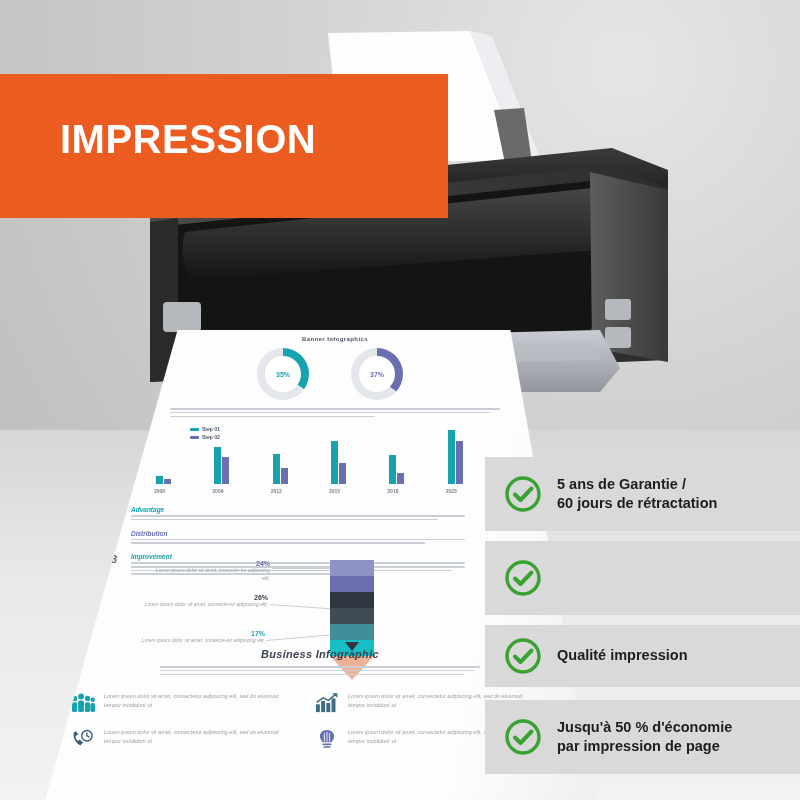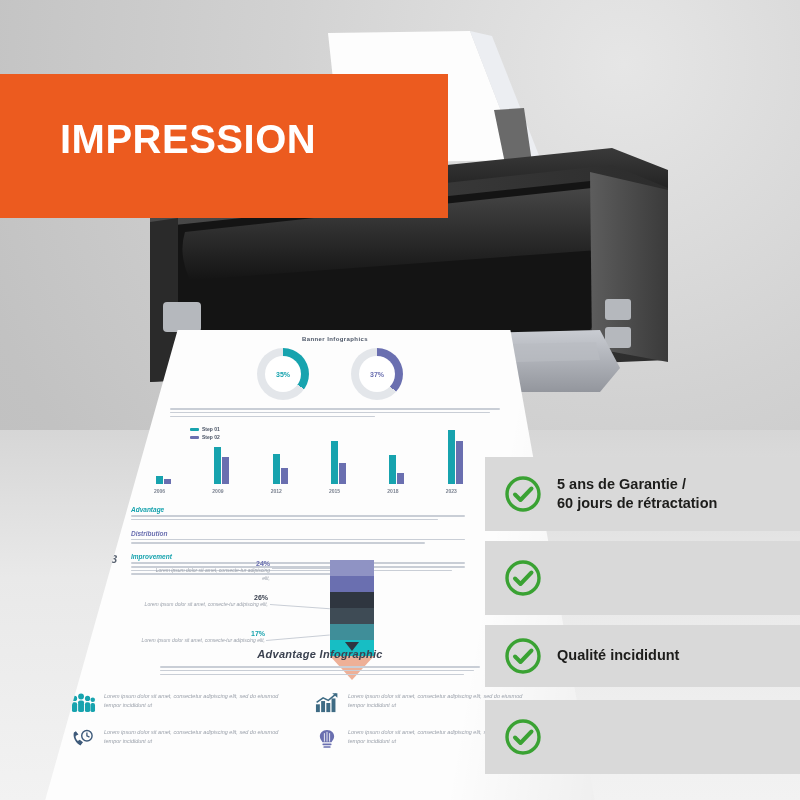--- a/index.html
+++ b/index.html
@@ -301,21 +301,21 @@
         </div>
         <div class="pline" style="left:230px;top:46px;width:60px;transform:rotate(4deg);transform-origin:left;"></div>
 
         <div class="plabel" style="left:50px;top:72px;width:175px;">
           <div class="ppct" style="color:#17a3ae">17%</div>
           <div class="pdesc">Lorem ipsum dolor sit amet, consecte-tur adipiscing elit,</div>
         </div>
         <div class="pline" style="left:226px;top:82px;width:64px;transform:rotate(-5deg);transform-origin:left;"></div>
       </div>
 
-      <div class="biz-title">Advantage Infographic</div>
+      <div class="biz-title">Business Infographic</div>
       <div class="biz-sub">
         <div class="lline" style="width:100%"></div>
         <div class="lline" style="width:98%"></div>
         <div class="lline" style="width:95%"></div>
       </div>
 
       <div class="icons-grid">
         <div class="icell">
           <svg class="ico" viewBox="0 0 40 32">
             <g fill="#17a3ae">
@@ -393,23 +393,24 @@
         <svg class="chk" viewBox="0 0 40 40">
           <circle cx="20" cy="20" r="16" fill="none" stroke="#3aa233" stroke-width="3.4"></circle>
           <path d="M12 20.5 L17.5 26 L28.5 14.5" fill="none" stroke="#3aa233" stroke-width="4" stroke-linecap="round" stroke-linejoin="round"></path>
         </svg>
       </div>
       <div class="card" style="top: 168px; height: 62px; background: rgb(217, 217, 217);">
         <svg class="chk" viewBox="0 0 40 40">
           <circle cx="20" cy="20" r="16" fill="none" stroke="#3aa233" stroke-width="3.4"></circle>
           <path d="M12 20.5 L17.5 26 L28.5 14.5" fill="none" stroke="#3aa233" stroke-width="4" stroke-linecap="round" stroke-linejoin="round"></path>
         </svg>
-        <div class="ctext">Qualité incididunt</div>
+        <div class="ctext">Qualité impression</div>
       </div>
       <div class="card" style="top: 243px; height: 74px; background: rgb(217, 217, 217);">
         <svg class="chk" viewBox="0 0 40 40">
           <circle cx="20" cy="20" r="16" fill="none" stroke="#3aa233" stroke-width="3.4"></circle>
           <path d="M12 20.5 L17.5 26 L28.5 14.5" fill="none" stroke="#3aa233" stroke-width="4" stroke-linecap="round" stroke-linejoin="round"></path>
         </svg>
+        <div class="ctext">Jusqu'à 50 % d'économie<br>par impression de page</div>
       </div>
     </div>
 
 </div>
 
 </body></html>

